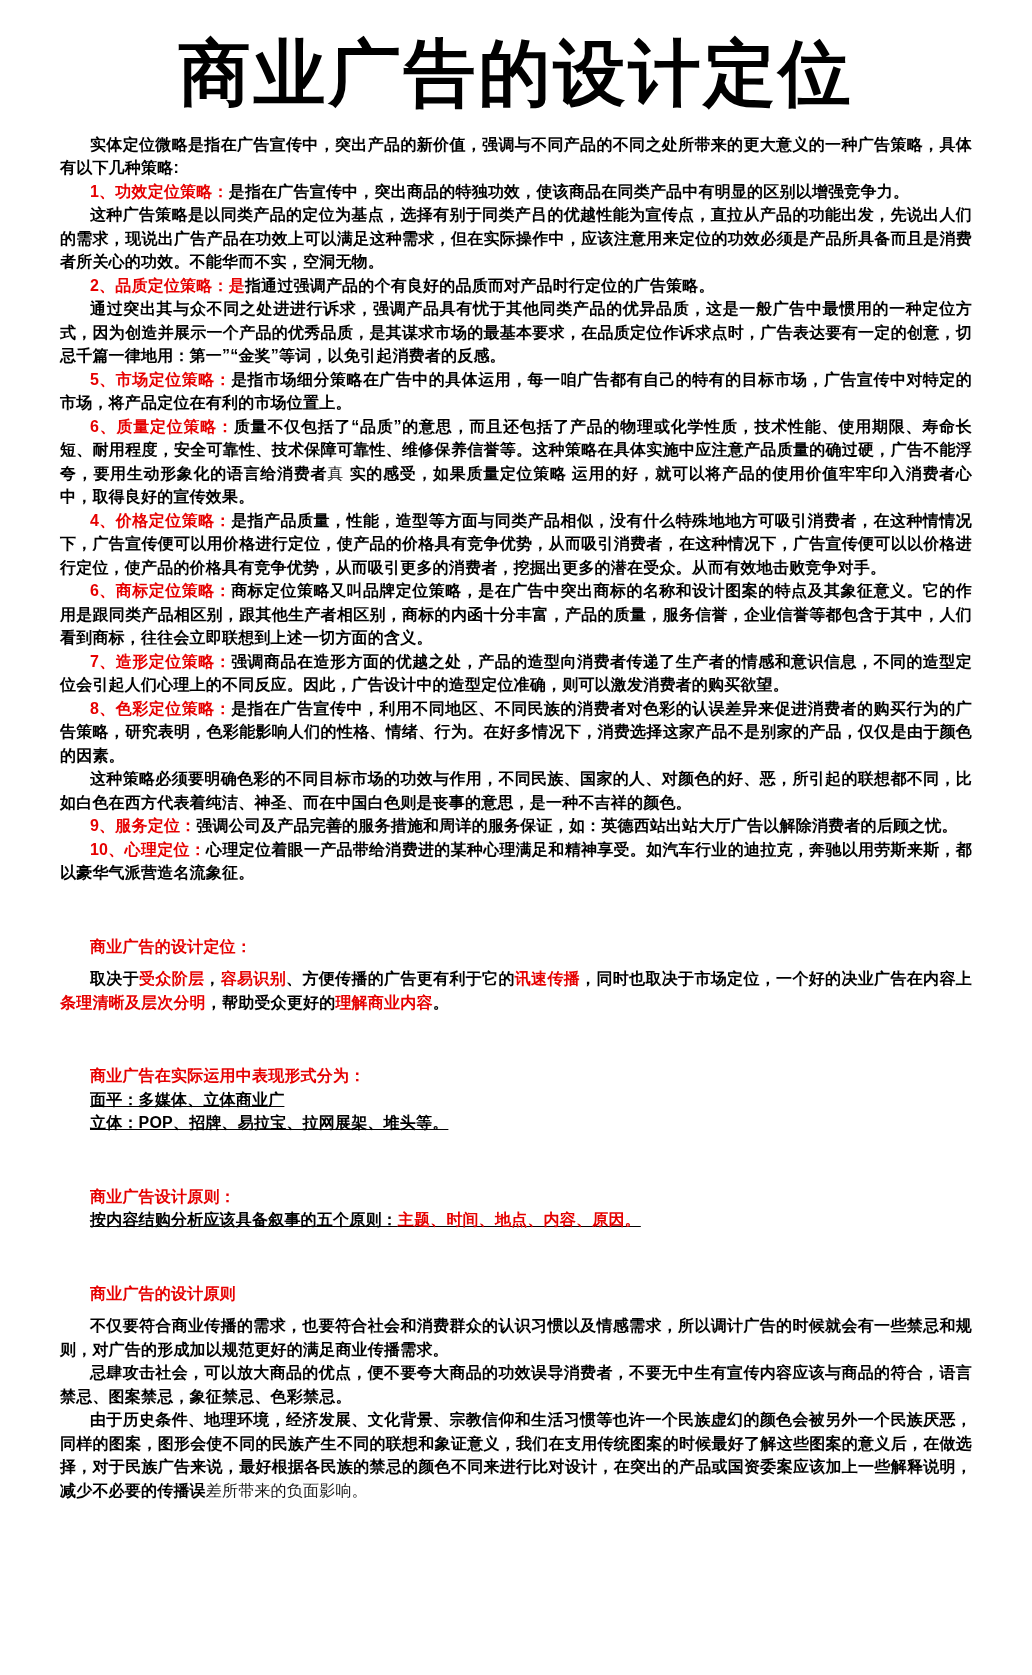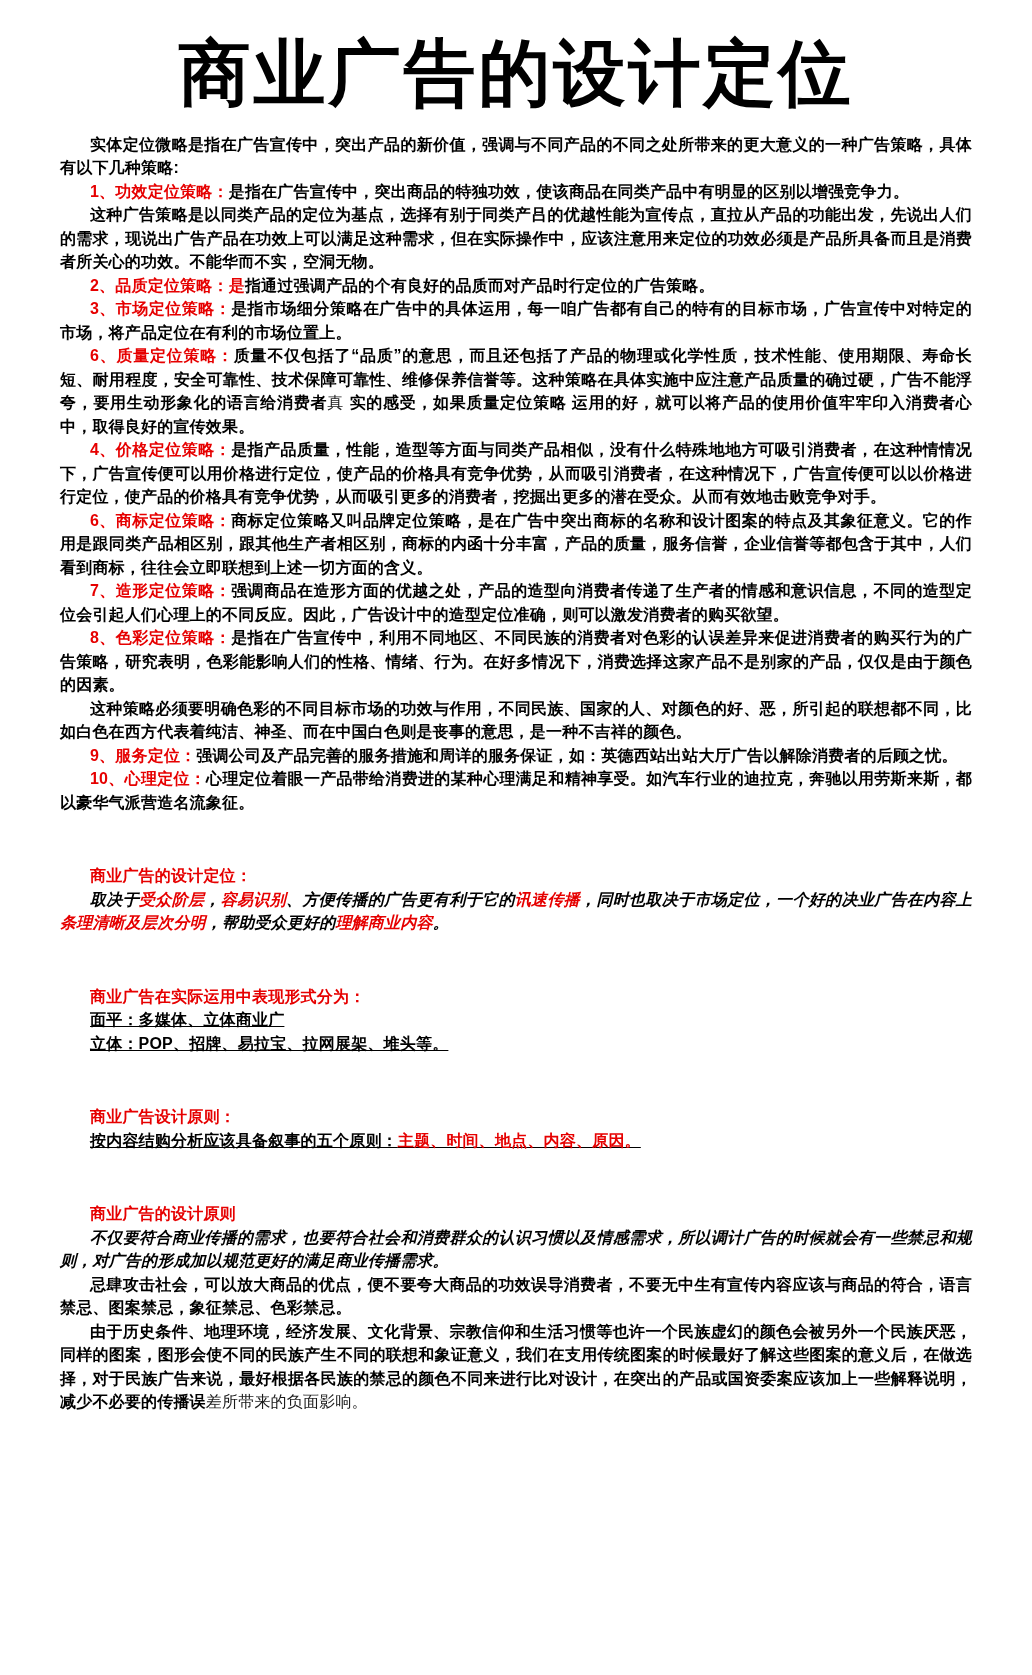--- a/index.html
+++ b/index.html
@@ -27,41 +27,42 @@
     padding:0;
     font-size:16px;
     line-height:23.5px;
     font-weight:bold;
     color:#000000;
     text-align:justify;
     letter-spacing:0.2px;
   }
   p.ind{text-indent:30px;}
   p.heading{margin-top:50px;text-indent:30px;}
-  p.afterhead{font-style:italic;}
+  p.afterhead{margin-top:9px;}
   p.listitem{text-indent:30px;text-decoration:underline;}
   .seg-k{color:#000000;}
   .seg-r{color:#e60000;}
   .seg-s{
     color:#1a1a1a;
     font-weight:normal;
     font-family:"DejaVu Serif","Liberation Serif",serif;
   }
 </style>
 </head>
 <body>
 
 <div class="page">
   <h1 class="doc-title">商业广告的设计定位</h1>
   <div class="doc-body" id="doc-body">
       <p class="ind"><span class="seg-k">实体定位微略是指在广告宣传中，突出产品的新价值，强调与不同产品的不同之处所带来的更大意义的一种广告策略，具体有以下几种策略:</span></p>
       <p class="ind"><span class="seg-r">1、功效定位策略：</span><span class="seg-k">是指在广告宣传中，突出商品的特独功效，使该商品在同类产品中有明显的区别以增强竞争力。</span></p>
       <p class="ind"><span class="seg-k">这种广告策略是以同类产品的定位为基点，选择有别于同类产吕的优越性能为宣传点，直拉从产品的功能出发，先说出人们的需求，现说出广告产品在功效上可以满足这种需求，但在实际操作中，应该注意用来定位的功效必须是产品所具备而且是消费者所关心的功效。不能华而不实，空洞无物。</span></p>
       <p class="ind"><span class="seg-r">2、品质定位策略：是</span><span class="seg-k">指通过强调产品的个有良好的品质而对产品时行定位的广告策略。</span></p>
-      <p class="ind"><span class="seg-r">3、市场定位策略：</span><span class="seg-k">是指市场细分策略在广告中的具体运用，每一咱广告都有自己的特有的目标市场，广告宣传中对特定的市场，将产品定位在有利的市场位置上。</span></p>
+      <p class="ind"><span class="seg-k">通过突出其与众不同之处进进行诉求，强调产品具有忧于其他同类产品的优异品质，这是一般广告中最惯用的一种定位方式，因为创造并展示一个产品的优秀品质，是其谋求市场的最基本要求，在品质定位作诉求点时，广告表达要有一定的创意，切忌千篇一律地用：第一”“金奖”等词，以免引起消费者的反感。</span></p>
+      <p class="ind"><span class="seg-r">5、市场定位策略：</span><span class="seg-k">是指市场细分策略在广告中的具体运用，每一咱广告都有自己的特有的目标市场，广告宣传中对特定的市场，将产品定位在有利的市场位置上。</span></p>
       <p class="ind"><span class="seg-r">6、质量定位策略：</span><span class="seg-k">质量不仅包括了“品质”的意思，而且还包括了产品的物理或化学性质，技术性能、使用期限、寿命长短、耐用程度，安全可靠性、技术保障可靠性、维修保养信誉等。这种策略在具体实施中应注意产品质量的确过硬，广告不能浮夸，要用生动形象化的语言给消费者</span><span class="seg-s">真 </span><span class="seg-k">实的感受，如果质量定位策略 运用的好，就可以将产品的使用价值牢牢印入消费者心中，取得良好的宣传效果。</span></p>
       <p class="ind"><span class="seg-r">4、价格定位策略：</span><span class="seg-k">是指产品质量，性能，造型等方面与同类产品相似，没有什么特殊地地方可吸引消费者，在这种情情况下，广告宣传便可以用价格进行定位，使产品的价格具有竞争优势，从而吸引消费者，在这种情况下，广告宣传便可以以价格进行定位，使产品的价格具有竞争优势，从而吸引更多的消费者，挖掘出更多的潜在受众。从而有效地击败竞争对手。</span></p>
       <p class="ind"><span class="seg-r">6、商标定位策略：</span><span class="seg-k">商标定位策略又叫品牌定位策略，是在广告中突出商标的名称和设计图案的特点及其象征意义。它的作用是跟同类产品相区别，跟其他生产者相区别，商标的内函十分丰富，产品的质量，服务信誉，企业信誉等都包含于其中，人们看到商标，往往会立即联想到上述一切方面的含义。</span></p>
       <p class="ind"><span class="seg-r">7、造形定位策略：</span><span class="seg-k">强调商品在造形方面的优越之处，产品的造型向消费者传递了生产者的情感和意识信息，不同的造型定位会引起人们心理上的不同反应。因此，广告设计中的造型定位准确，则可以激发消费者的购买欲望。</span></p>
       <p class="ind"><span class="seg-r">8、色彩定位策略：</span><span class="seg-k">是指在广告宣传中，利用不同地区、不同民族的消费者对色彩的认误差异来促进消费者的购买行为的广告策略，研究表明，色彩能影响人们的性格、情绪、行为。在好多情况下，消费选择这家产品不是别家的产品，仅仅是由于颜色的因素。</span></p>
       <p class="ind"><span class="seg-k">这种策略必须要明确色彩的不同目标市场的功效与作用，不同民族、国家的人、对颜色的好、恶，所引起的联想都不同，比如白色在西方代表着纯洁、神圣、而在中国白色则是丧事的意思，是一种不吉祥的颜色。</span></p>
       <p class="ind"><span class="seg-r">9、服务定位：</span><span class="seg-k">强调公司及产品完善的服务措施和周详的服务保证，如：英德西站出站大厅广告以解除消费者的后顾之忧。</span></p>
       <p class="ind"><span class="seg-r">10、心理定位：</span><span class="seg-k">心理定位着眼一产品带给消费进的某种心理满足和精神享受。如汽车行业的迪拉克，奔驰以用劳斯来斯，都以豪华气派营造名流象征。</span></p>
       <p class="heading"><span class="seg-r">商业广告的设计定位：</span></p>
       <p class="afterhead ind"><span class="seg-k">取决于</span><span class="seg-r">受众阶层</span><span class="seg-k">，</span><span class="seg-r">容易识别</span><span class="seg-k">、方便传播的广告更有利于它的</span><span class="seg-r">讯速传播</span><span class="seg-k">，同时也取决于市场定位，一个好的决业广告在内容上</span><span class="seg-r">条理清晰及层次分明</span><span class="seg-k">，帮助受众更好的</span><span class="seg-r">理解商业内容</span><span class="seg-k">。</span></p>

